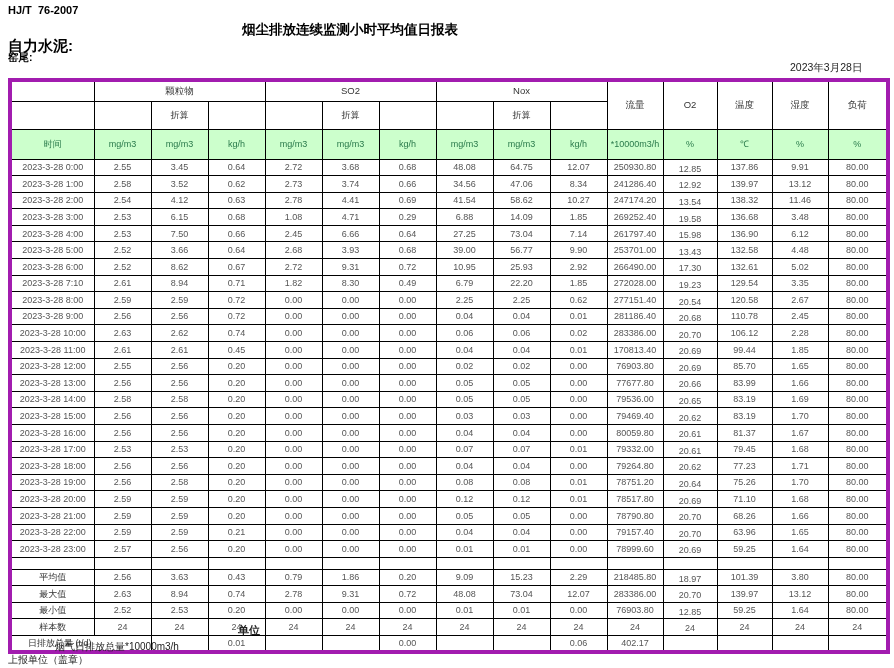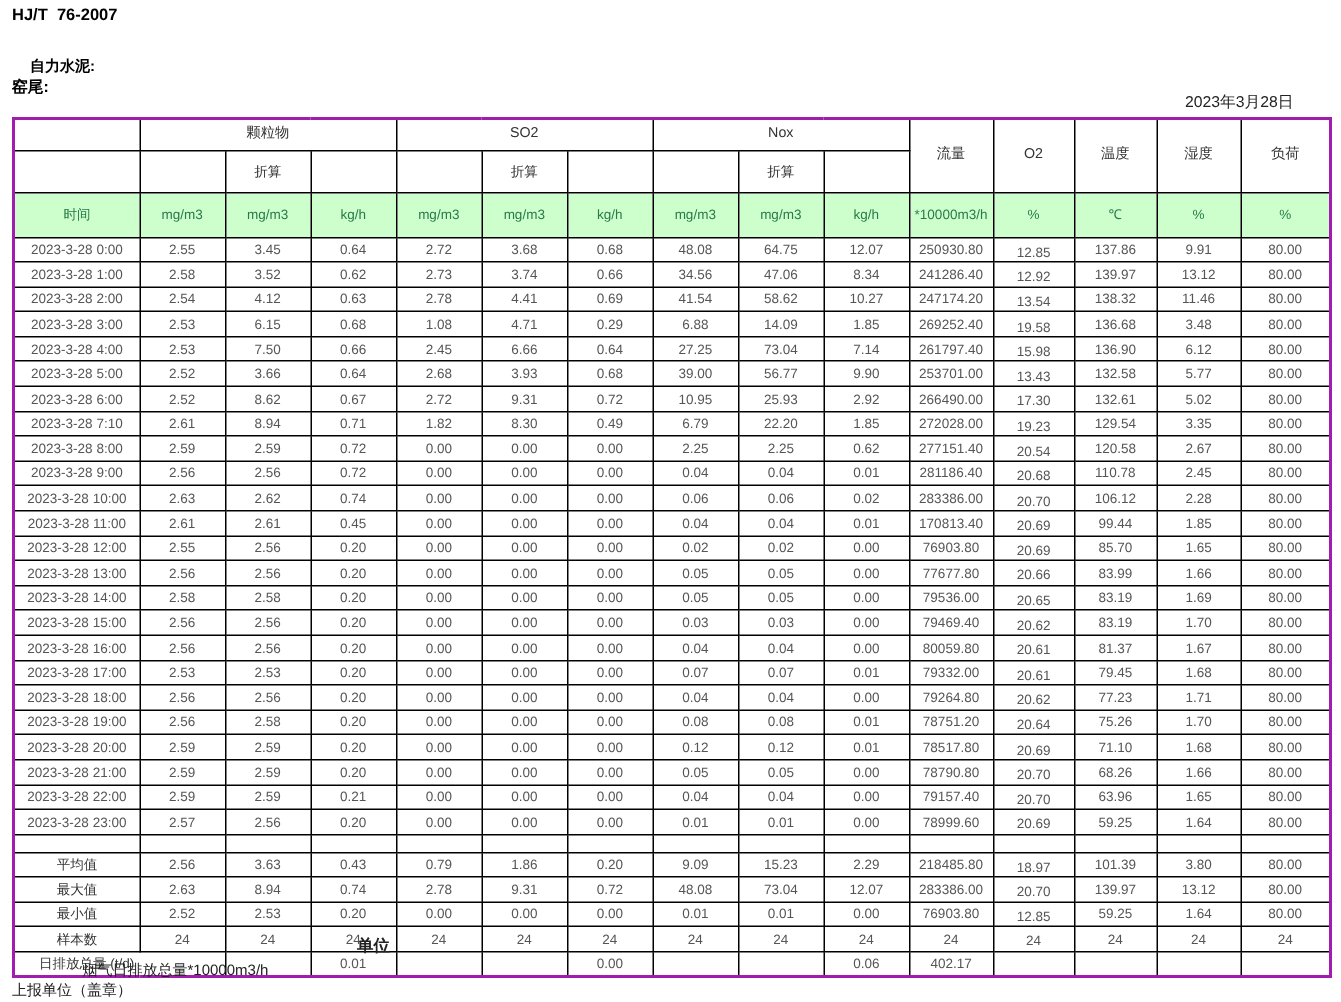--- a/index.html
+++ b/index.html
@@ -5,28 +5,28 @@
   * { box-sizing: border-box; }
   html,body { margin:0; padding:0; }
   body {
     width:894px; height:668px; background:#ffffff; position:relative;
     font-family:"Liberation Sans", sans-serif; color:#000;
   }
   .page { position:absolute; inset:0; background:#ffffff; overflow:hidden; }
 
   .std-no   { position:absolute; left:8px;  top:4px;  font-weight:bold; font-size:11px; white-space:pre; }
   .title    { position:absolute; left:0;    top:21px; width:700px; text-align:center; font-weight:bold; font-size:13.5px; }
-  .company  { position:absolute; left:8px;  top:37px; font-weight:bold; font-size:10px;margin-left:12px; }
+  .company  { position:absolute; left:8px;  top:37px; font-weight:bold; font-size:15px; }
   .site     { position:absolute; left:8px;  top:51px; font-weight:bold; font-size:10.5px; }
   .date     { position:absolute; left:790px; top:61px; font-size:10.5px; color:#222; }
 
   table.grid {
     position:absolute; left:8px; top:78px; width:878px;
     border-collapse:collapse; table-layout:fixed;
-    border:2px solid #a21caf;
+    border:4px solid #a21caf;
   }
   .grid td {
     border:1px solid #000; padding:0; margin:0;
     text-align:center; vertical-align:middle;
     font-size:9px; line-height:1.15; color:#555;
     height:16.6px; overflow:hidden; white-space:nowrap;
   }
   .grid tr.h1 td   { height:21px; font-size:9.5px; color:#333; }
   .grid tr.h2 td   { height:28px; color:#333; }
   .grid tr.unit td { height:30px; background:#ccffcc; color:#2a7a4b; }
@@ -39,20 +39,21 @@
   .note1 { position:absolute; left:8px; top:640px; font-size:10px; color:#222;margin-left:47px; }
   .note2 { position:absolute; left:8px; top:653px; font-size:10px; color:#222; }
   .note3 { position:absolute; left:238px; top:623px; font-size:11px; color:#222;font-weight:bold; }
 </style>
 </head>
 <body>
 
 <div class="page">
 
   <div class="std-no">HJ/T  76-2007</div>
+  <div class="title">烟尘排放连续监测小时平均值日报表</div>
   <div class="company">自力水泥:</div>
   <div class="site">窑尾:</div>
   <div class="date">2023年3月28日</div>
 
   <table class="grid">
     <colgroup>
       <col style="width:84px">
       <col style="width:57px">
         <col style="width:57px">
         <col style="width:57px">
@@ -201,21 +202,21 @@
           <td>0.64</td>
           <td>2.68</td>
           <td>3.93</td>
           <td>0.68</td>
           <td>39.00</td>
           <td>56.77</td>
           <td>9.90</td>
           <td>253701.00</td>
           <td class="low">13.43</td>
           <td>132.58</td>
-          <td>5.77</td>
+          <td>4.48</td>
           <td>80.00</td>
         </tr>
         <tr>
           <td>2023-3-28 6:00</td>
           <td>2.52</td>
           <td>8.62</td>
           <td>0.67</td>
           <td>2.72</td>
           <td>9.31</td>
           <td>0.72</td>

